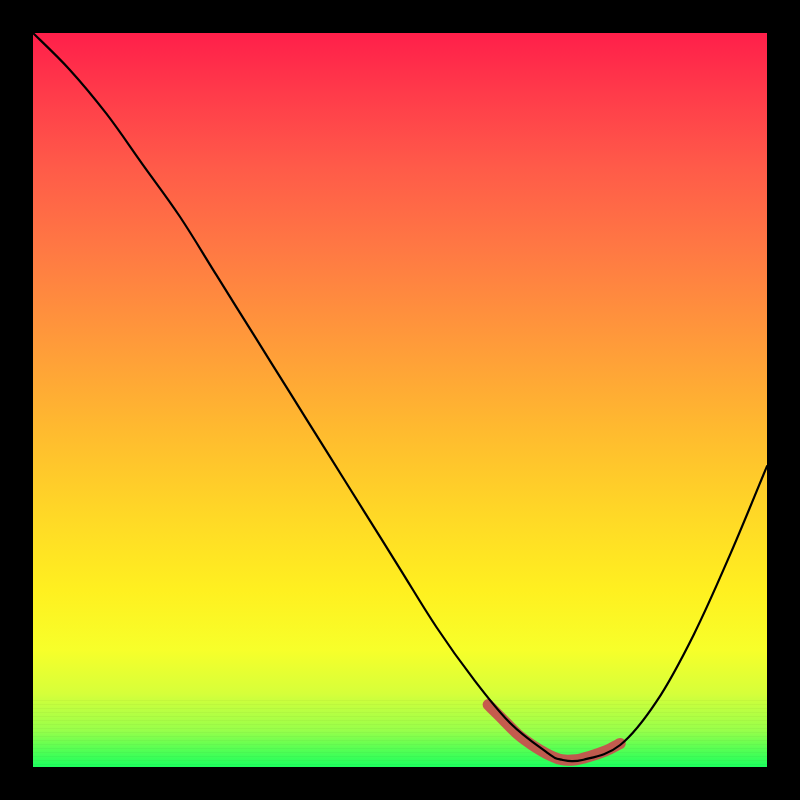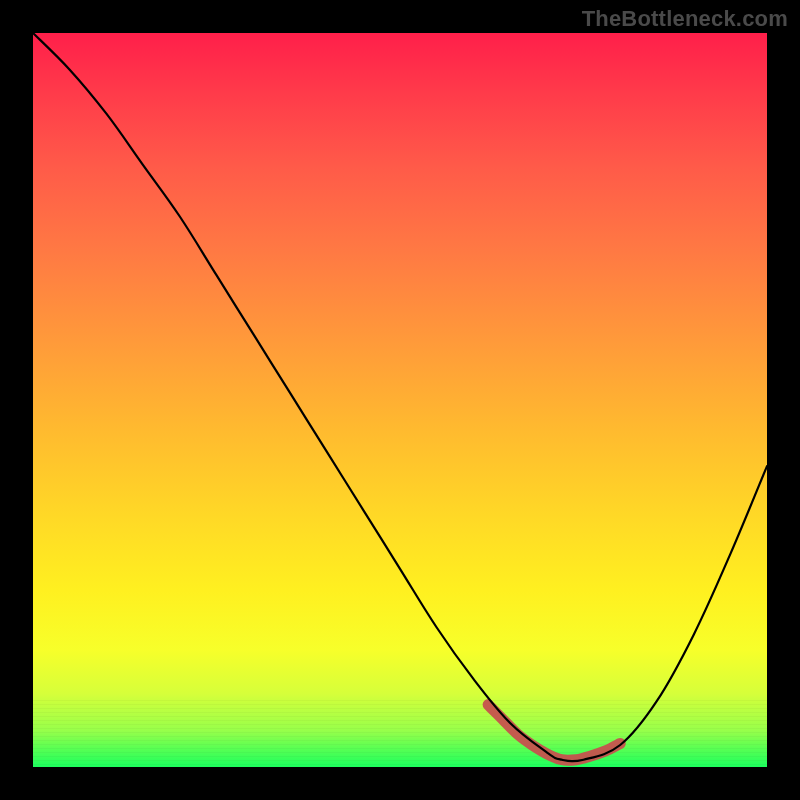--- a/index.html
+++ b/index.html
@@ -96,21 +96,20 @@
     stroke-linecap: round;
     stroke-linejoin: round;
     opacity: 0.95;
   }
 </style>
 </head>
 <body>
 
 <div class="frame">
 
-  <div class="watermark">TheBottleneck.com</div>
 
   <div class="plot-area">
     <div class="gradient"></div>
     <div class="bottom-stripes"></div>
 
     <svg class="overlay" viewBox="0 0 734 734" preserveAspectRatio="none">
       <path class="trough" d="M 455.1 671.6 C 457.7 674.3, 464.5 681.0, 469.8 686.3 C 475.0 691.6, 479.2 696.3, 484.4 701.0 C 489.7 705.6, 493.8 708.4, 499.1 712.0 C 504.4 715.5, 508.5 718.1, 513.8 720.8 C 519.1 723.4, 523.2 725.6, 528.5 726.7 C 533.8 727.7, 537.9 727.3, 543.2 726.7 C 548.4 726.0, 552.6 724.6, 557.8 723.0 C 563.1 721.4, 567.2 720.1, 572.5 717.9 C 577.8 715.6, 584.6 711.8, 587.2 710.5"></path>
       <path class="curve" d="M 0.0 0.0 C 6.6 6.6, 23.5 22.2, 36.7 36.7 C 49.9 51.2, 60.2 63.6, 73.4 80.7 C 86.6 97.9, 96.9 113.6, 110.1 132.1 C 123.3 150.6, 133.6 163.7, 146.8 183.5 C 160.0 203.3, 170.3 221.1, 183.5 242.2 C 196.7 263.4, 207.0 279.8, 220.2 300.9 C 233.4 322.1, 243.7 338.5, 256.9 359.7 C 270.1 380.8, 280.4 397.2, 293.6 418.4 C 306.8 439.5, 317.1 456.0, 330.3 477.1 C 343.5 498.2, 353.8 514.7, 367.0 535.8 C 380.2 557.0, 390.5 574.7, 403.7 594.5 C 416.9 614.4, 427.2 628.7, 440.4 645.9 C 453.6 663.1, 463.9 676.7, 477.1 690.0 C 490.3 703.2, 504.6 712.7, 513.8 719.3 C 523.0 725.9, 521.9 725.3, 528.5 726.7 C 535.1 728.0, 539.9 729.3, 550.5 726.7 C 561.1 724.0, 574.0 722.5, 587.2 712.0 C 600.4 701.4, 610.7 687.8, 623.9 667.9 C 637.1 648.1, 647.4 628.3, 660.6 601.9 C 673.8 575.5, 684.1 551.5, 697.3 521.1 C 710.5 490.8, 727.4 448.9, 734.0 433.1"></path>
     </svg>
   </div>

